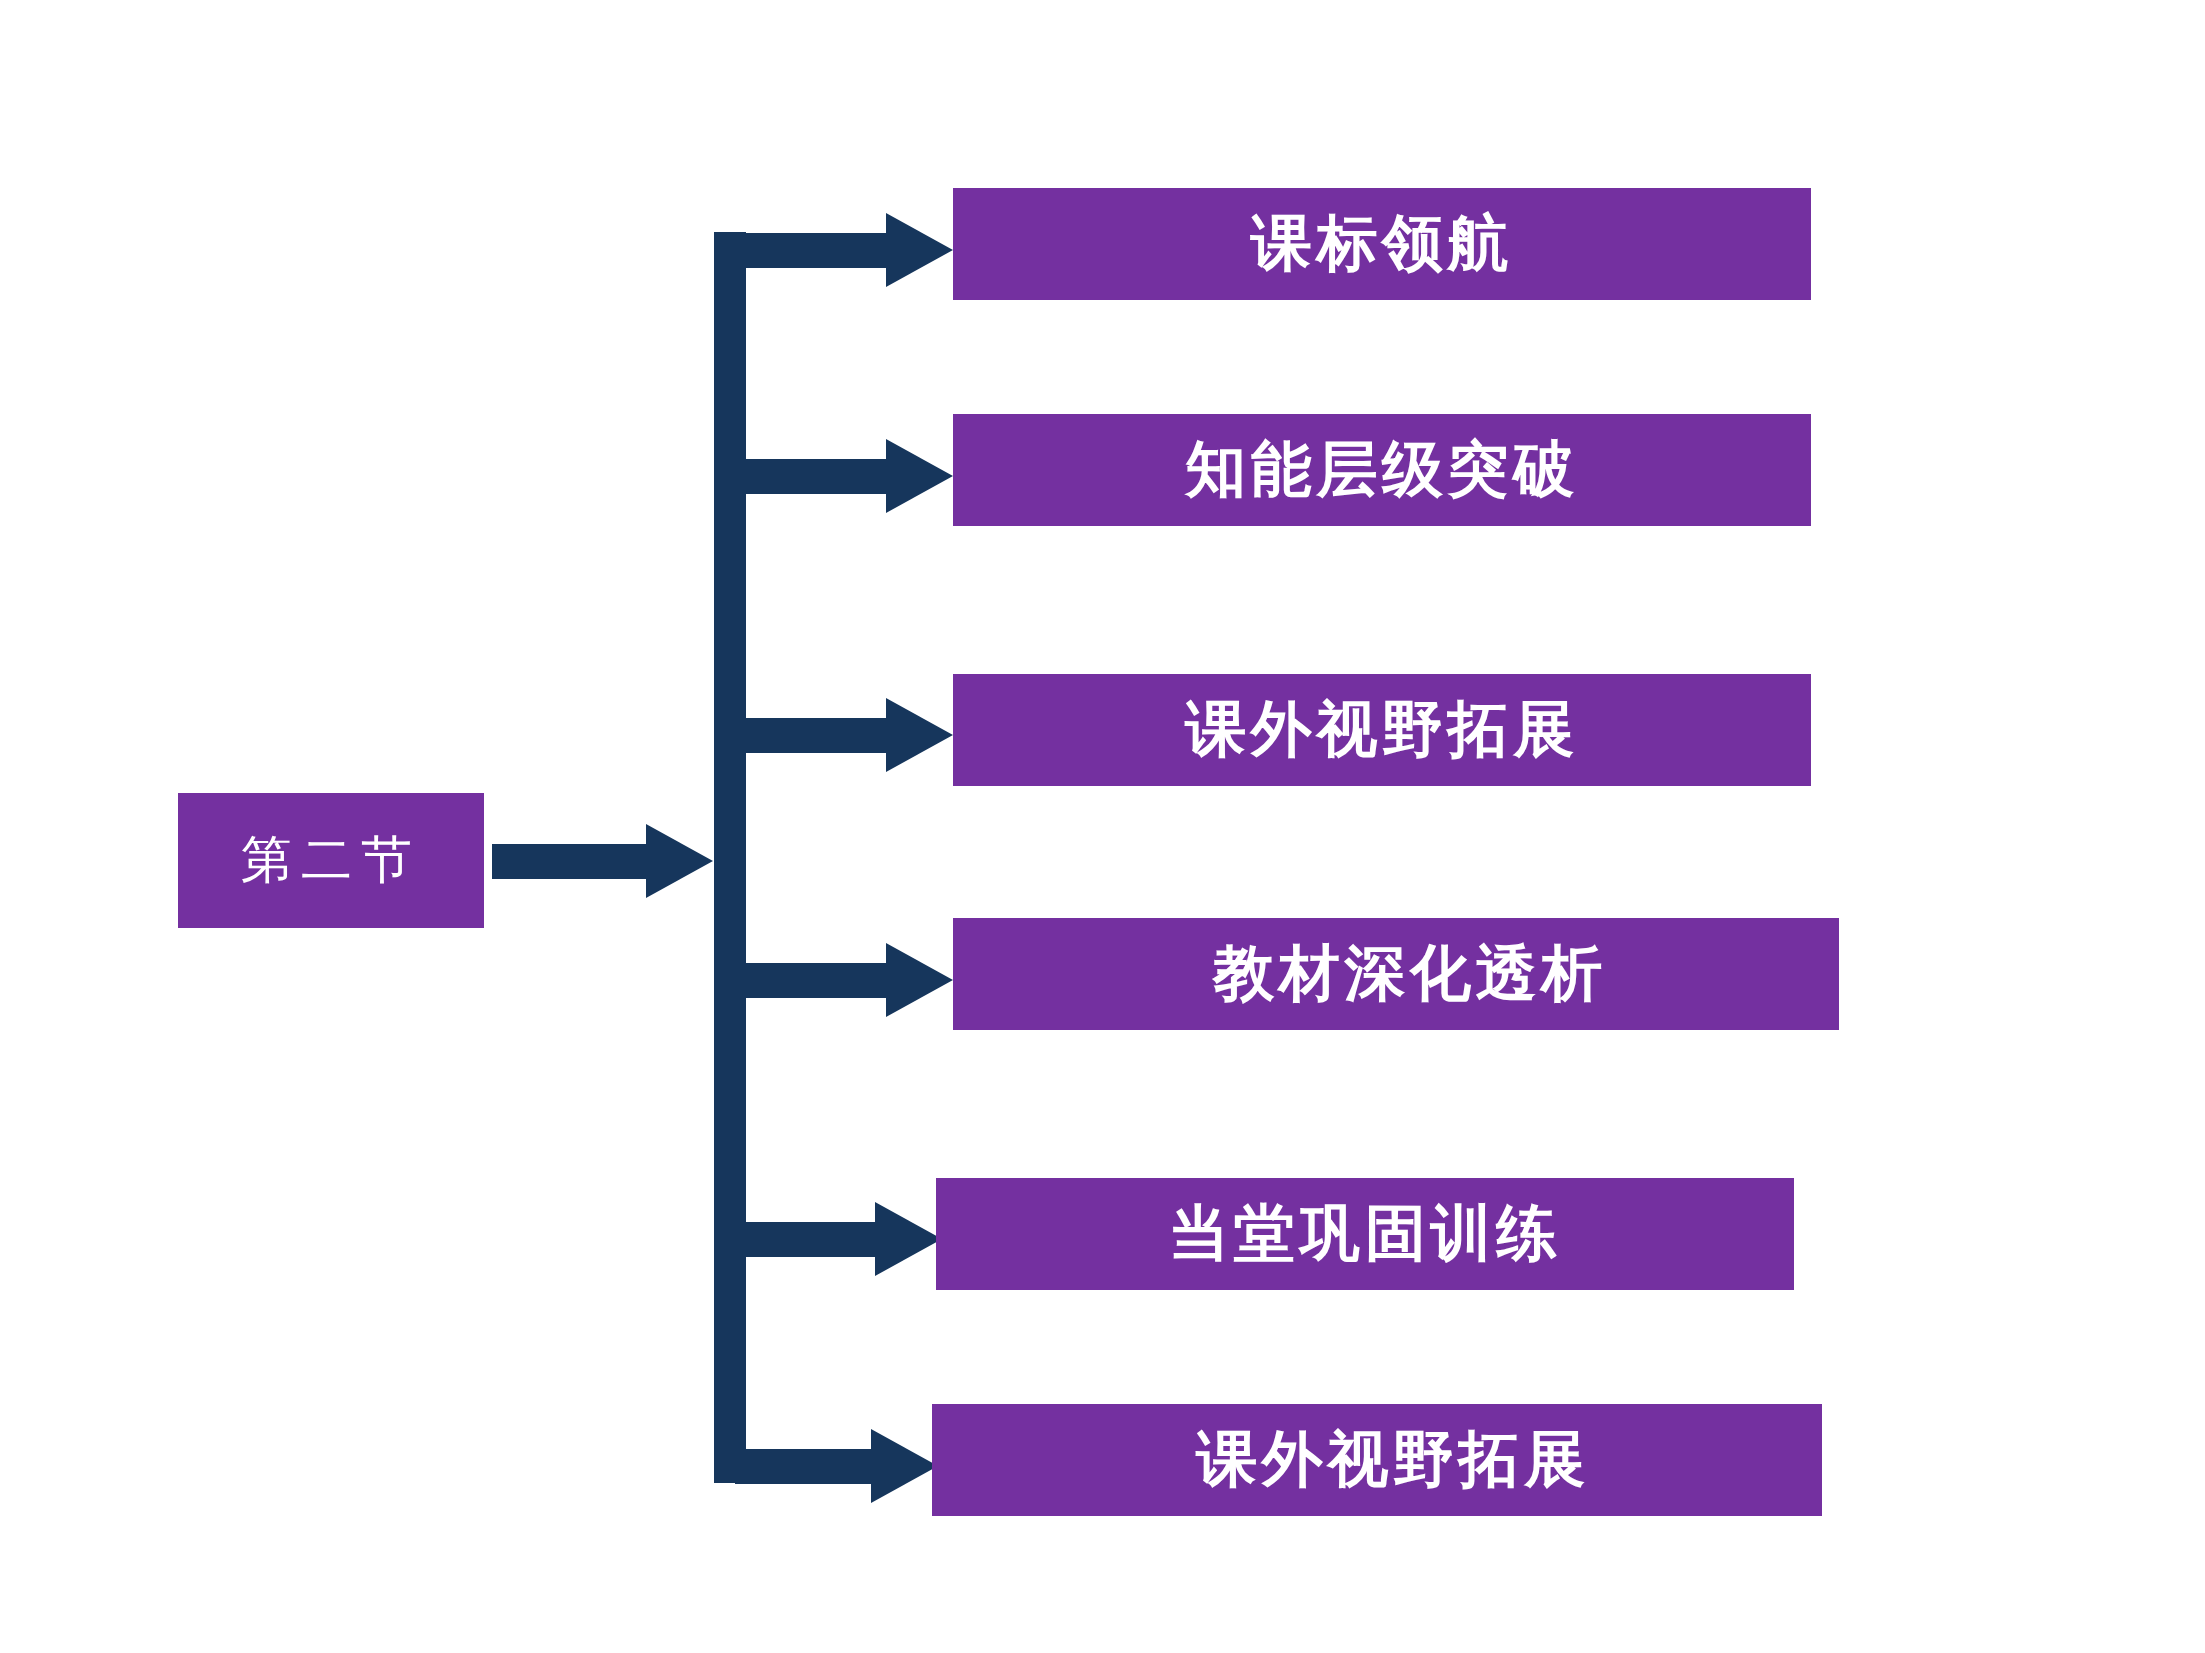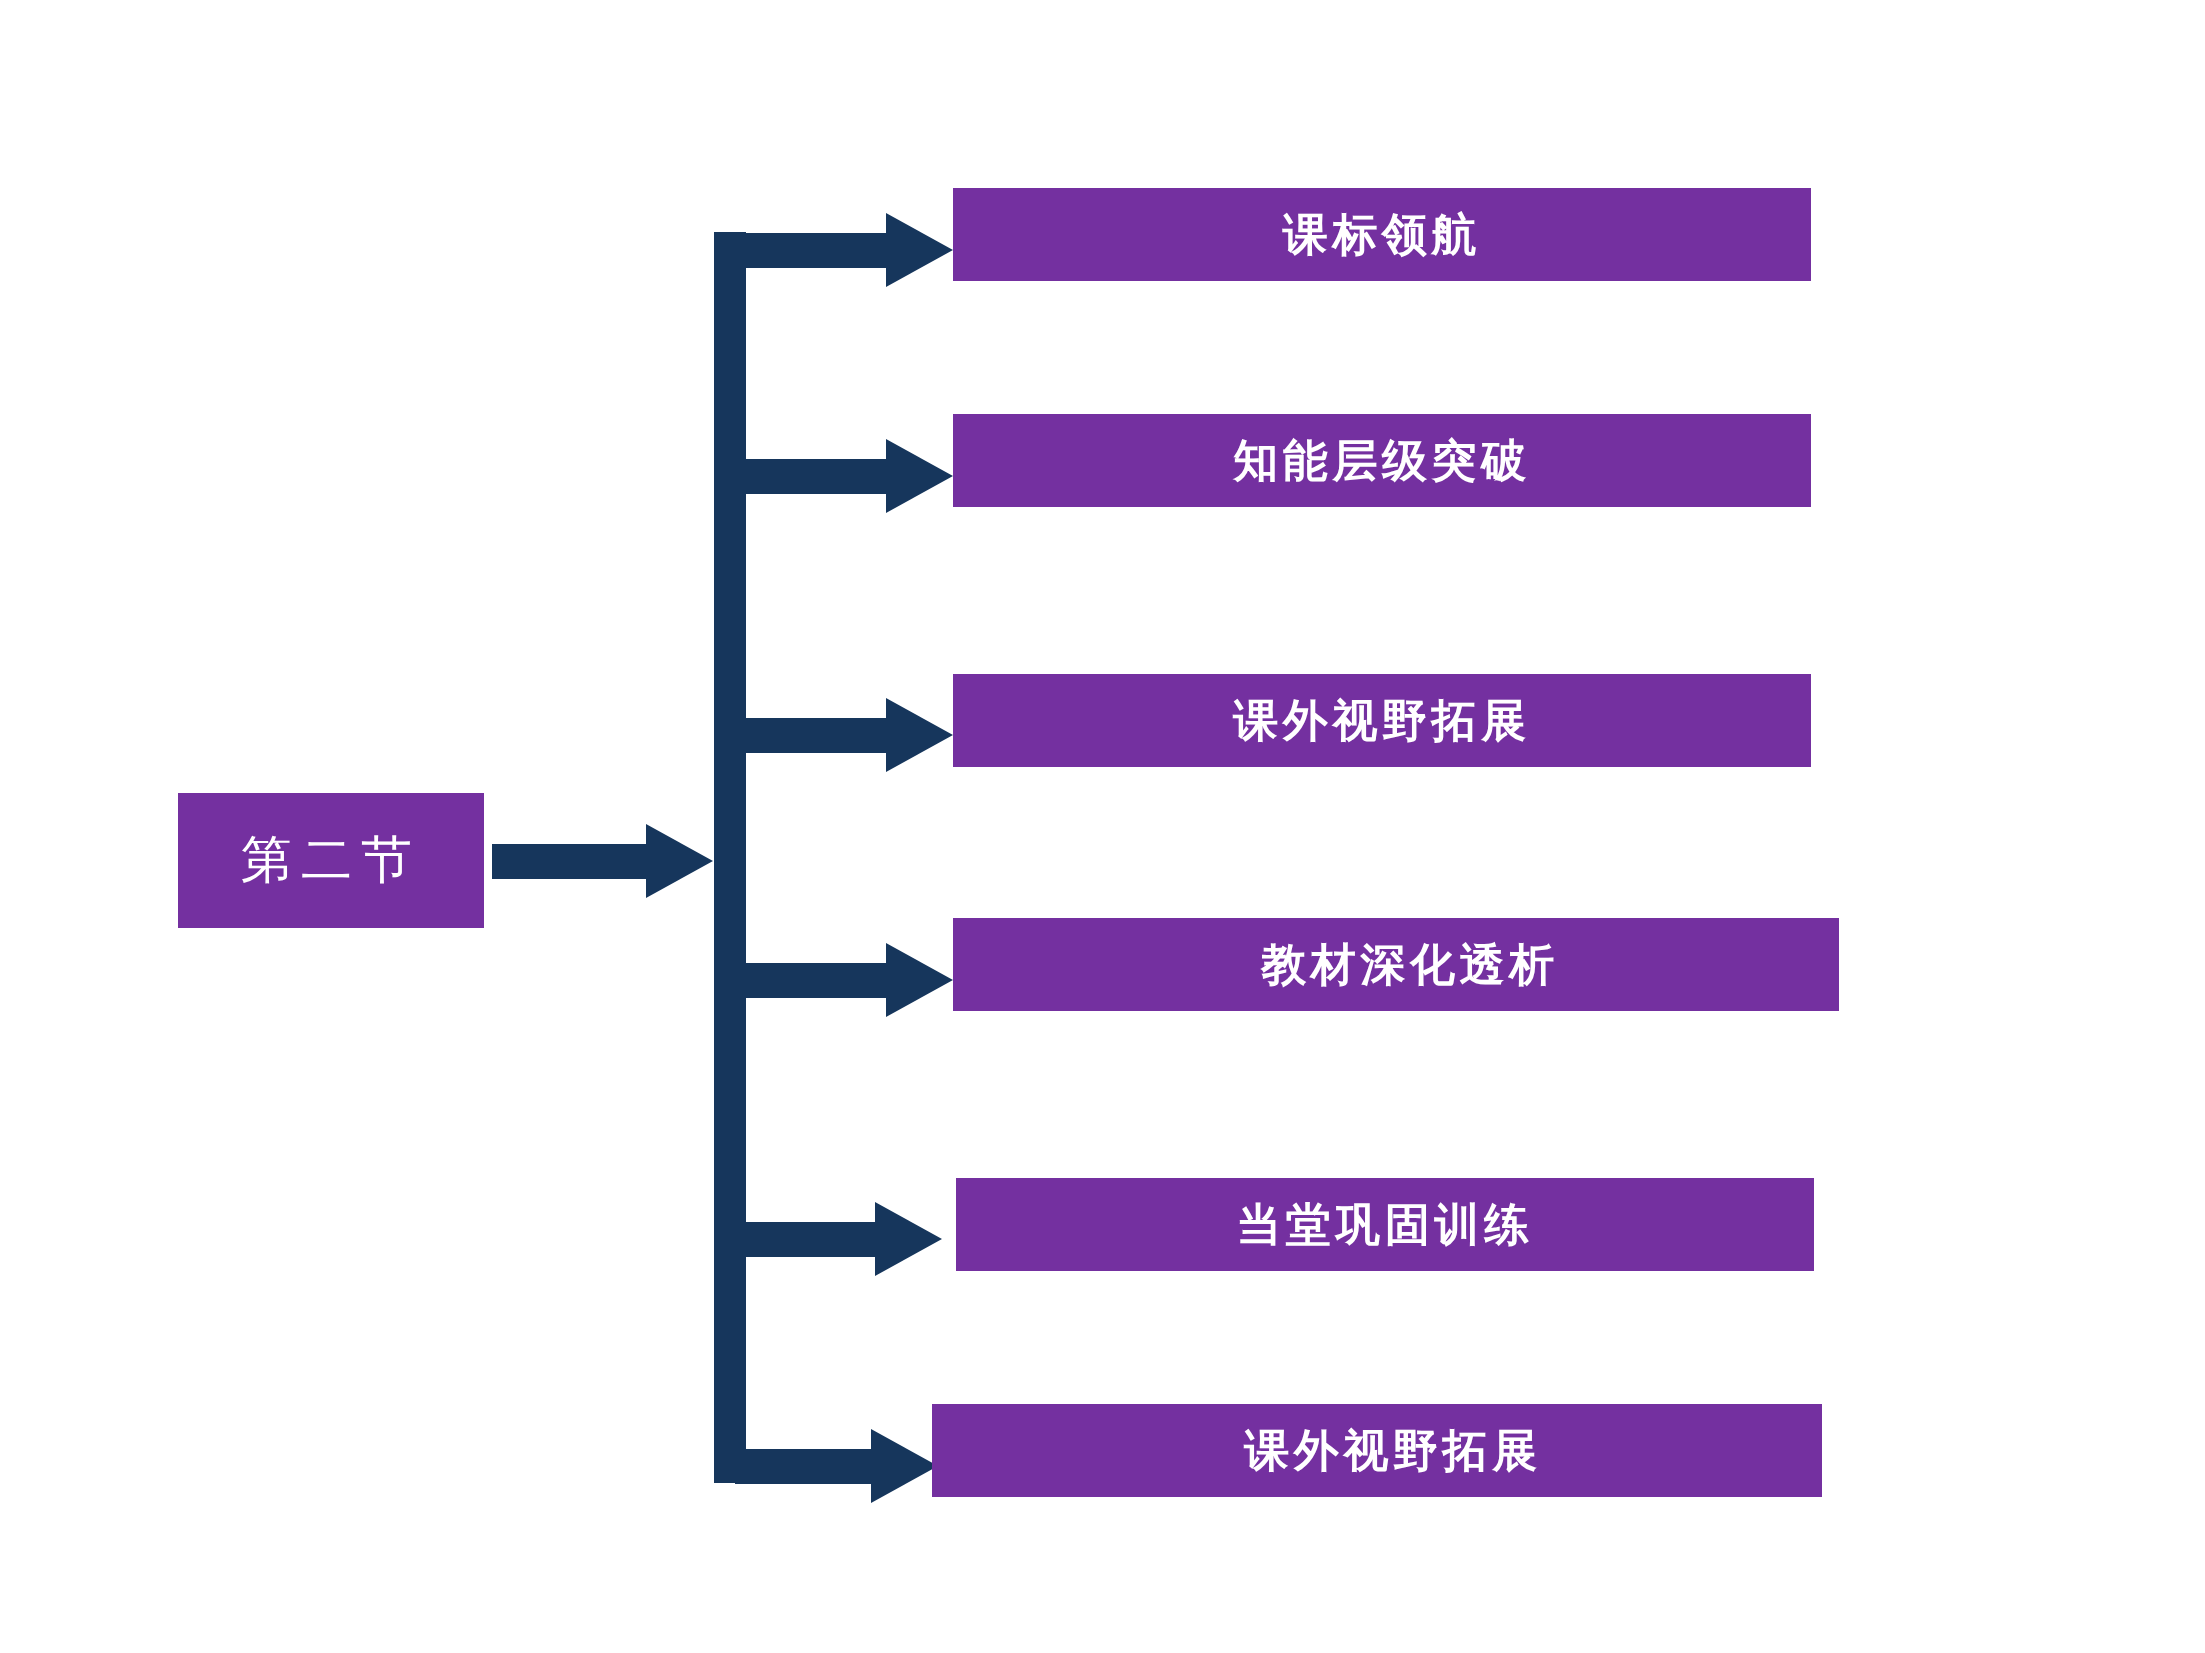--- a/index.html
+++ b/index.html
@@ -33,22 +33,22 @@
     text-align:center;
   }
   .node.root{
     left:178px; top:793px; width:306px; height:135px;
     font-family:"Liberation Serif", serif;
     font-size:51px;
     letter-spacing:9.2px;
     font-weight:400;
   }
   .node.branch{
-    width:858px; height:93px;
-    font-size:45px;
+    width:858px; height:112px;
+    font-size:61px;
     font-weight:bold;
     letter-spacing:4.6px;
   }
   
   .harrow{
     position:absolute;
     height:74px;
     display:flex;
     align-items:center;
   }
@@ -117,21 +117,21 @@
   </div>
   <div class="node branch" style="left:953px; top:414px;">
     <span>知能层级突破</span>
   </div>
   <div class="node branch" style="left:953px; top:674px;">
     <span>课外视野拓展</span>
   </div>
   <div class="node branch" style="left:953px; top:918px;padding-left:28px;">
     <span>教材深化透析</span>
   </div>
-  <div class="node branch" style="left:936px; top:1178px;margin-left:20px;">
+  <div class="node branch" style="left:936px; top:1178px;">
     <span>当堂巩固训练</span>
   </div>
   <div class="node branch" style="left:932px; top:1404px;padding-left:32px;">
     <span>课外视野拓展</span>
   </div>
 
 </div>
 
 
 </body></html>

